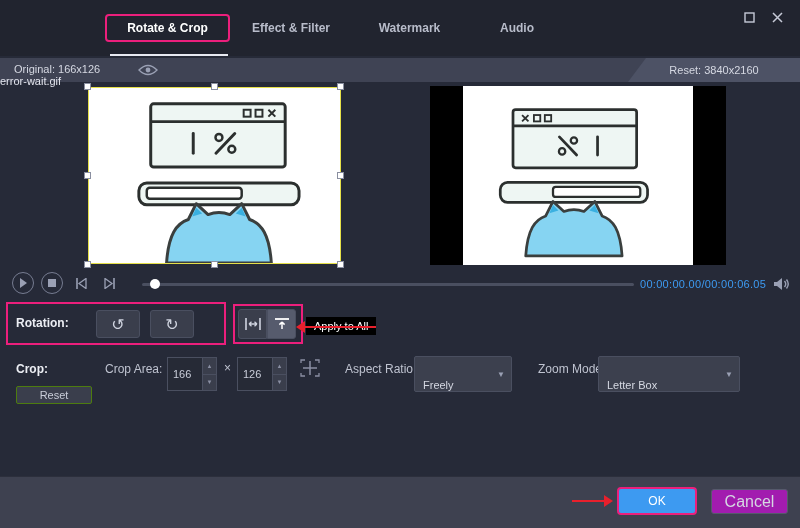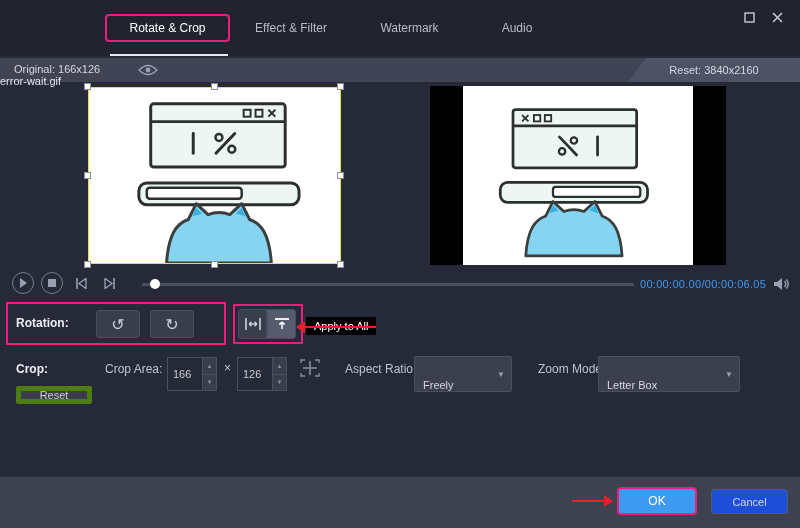--- a/index.html
+++ b/index.html
@@ -1,21 +1,21 @@
 <!DOCTYPE html>
 <html><head>
 <meta charset="utf-8">
 <style>
   * { margin:0; padding:0; box-sizing:border-box; }
   html,body { background:#14151c; }
   body { font-family:"Liberation Sans", sans-serif; }
   .app { position:relative; width:800px; height:528px; background:#262a38; overflow:hidden; color:#c6cad7; font-size:12px; }
 
   
-  .tabbar { position:absolute; top:0; left:0; width:800px; height:56px; background:#21242f; }
+  .tabbar { position:absolute; top:0; left:0; width:800px; height:56px; background:#21242f;font-weight:bold; }
   .tabs { position:absolute; left:105px; top:13px; display:flex; align-items:center; height:30px; }
   .tab { height:28px; display:flex; align-items:center; justify-content:center; color:#b8bcca; font-size:12px; cursor:pointer; }
   .tab:nth-child(1){ width:125px; }
   .tab:nth-child(2){ width:122px; }
   .tab:nth-child(3){ width:115px; }
   .tab:nth-child(4){ width:100px; }
   .tab:nth-child(5){ width:113px; }
   .tab.active { color:#ffffff; border:2px solid #ec1f7c; border-radius:4px; }
   .tab-underline { position:absolute; left:110px; top:54px; width:118px; height:2px; background:#e8eaf2; }
   .win-btn { position:absolute; top:9px; width:18px; height:16px; display:flex; align-items:center; justify-content:center; cursor:pointer; }
@@ -78,29 +78,29 @@
   .steppers { width:14px; display:flex; flex-direction:column; }
   .step { flex:1; background:#3a3e4c; color:#8a8fa3; font-size:6px; display:flex; align-items:center; justify-content:center; cursor:pointer; border-left:1px solid #4a4f60; }
   .step:first-child { border-bottom:1px solid #4a4f60; }
   .mult { position:absolute; left:224px; top:361px; color:#bfc3d0; }
   .center-btn { position:absolute; left:296px; top:356px; width:28px; height:24px; display:flex; align-items:center; justify-content:center; cursor:pointer; }
   .dropdown { position:absolute; top:356px; height:36px; background:#3c404e; border:1px solid #4a4f60; border-radius:2px;
               display:flex; align-items:flex-end; cursor:pointer; }
   .dd-aspect { left:414px; width:98px; } .dd-zoom { left:598px; width:142px; }
   .dd-value { flex:1; padding-left:8px; font-size:11px; color:#d5d8e2; }
   .dd-caret { width:20px; height:100%; display:flex; align-items:center; justify-content:center; color:#9aa0b4; font-size:8px; }
-  .reset-btn { position:absolute; left:16px; top:386px; width:76px; height:18px; background:#3a3e4c; border:5px solid #4d7c0f; border-radius:2px;
+  .reset-btn { position:absolute; left:16px; top:386px; width:76px; height:18px; background:#3a3e4c; border:1px solid #4d7c0f; border-radius:2px;
                color:#c9cdd9; font-size:11px; display:flex; align-items:center; justify-content:center; cursor:pointer; }
 
   
   .footer { position:absolute; left:0; bottom:0; width:800px; height:52px; background:#3e4150; border-top:1px solid #2c2f3c; }
   .ok-btn { position:absolute; left:617px; top:487px; width:80px; height:28px; background:#3d9af1; color:#ffffff; font-size:12px;
             border:2px solid #ec1f7c; border-radius:4px; display:flex; align-items:center; justify-content:center; cursor:pointer; }
-  .cancel-btn { position:absolute; left:711px; top:489px; width:77px; height:25px; background:#1d4ed8; border:1px solid #565a6c; border-radius:3px;
-                color:#d5d8e2; font-size:11px; display:flex; align-items:center; justify-content:center; cursor:pointer; }
+  .cancel-btn { position:absolute; left:711px; top:489px; width:77px; height:25px; background:#a21caf; border:1px solid #565a6c; border-radius:3px;
+                color:#d5d8e2; font-size:16px; display:flex; align-items:center; justify-content:center; cursor:pointer; }
 
   .icon-svg { display:block; }
 </style>
 </head>
 <body>
 
 <div class="app">
 
   <svg width="0" height="0" style="position:absolute">
     <defs>

